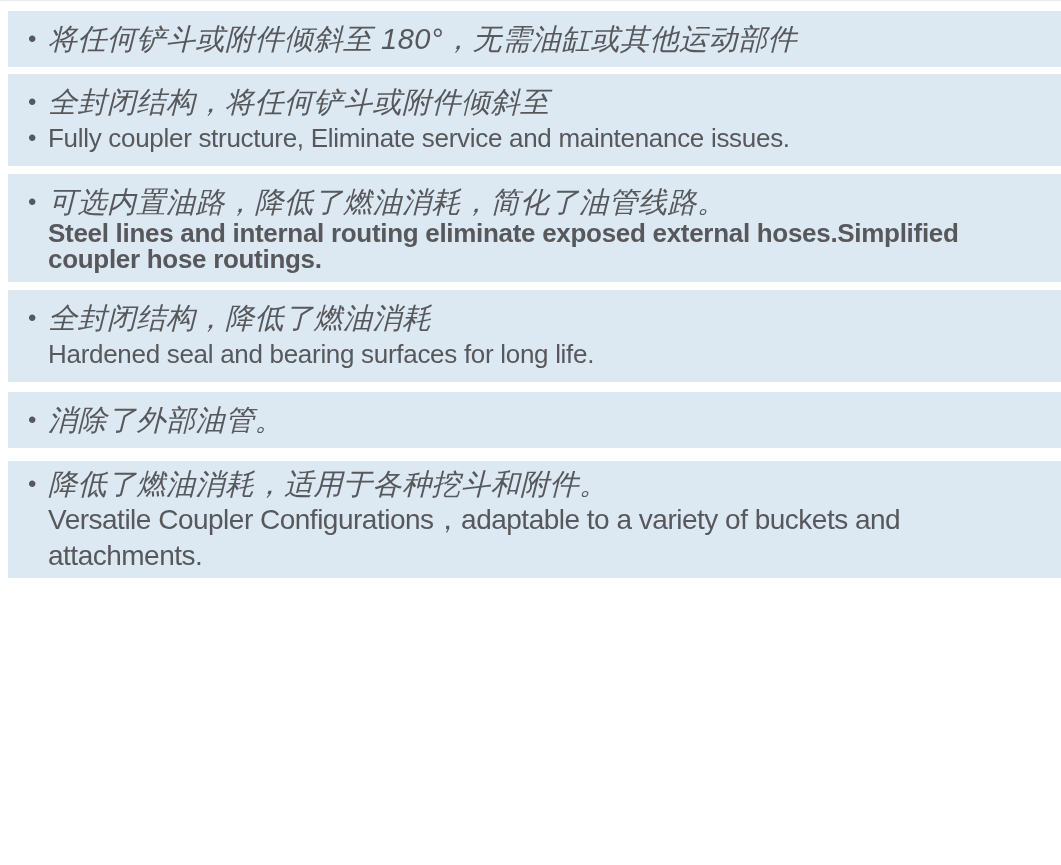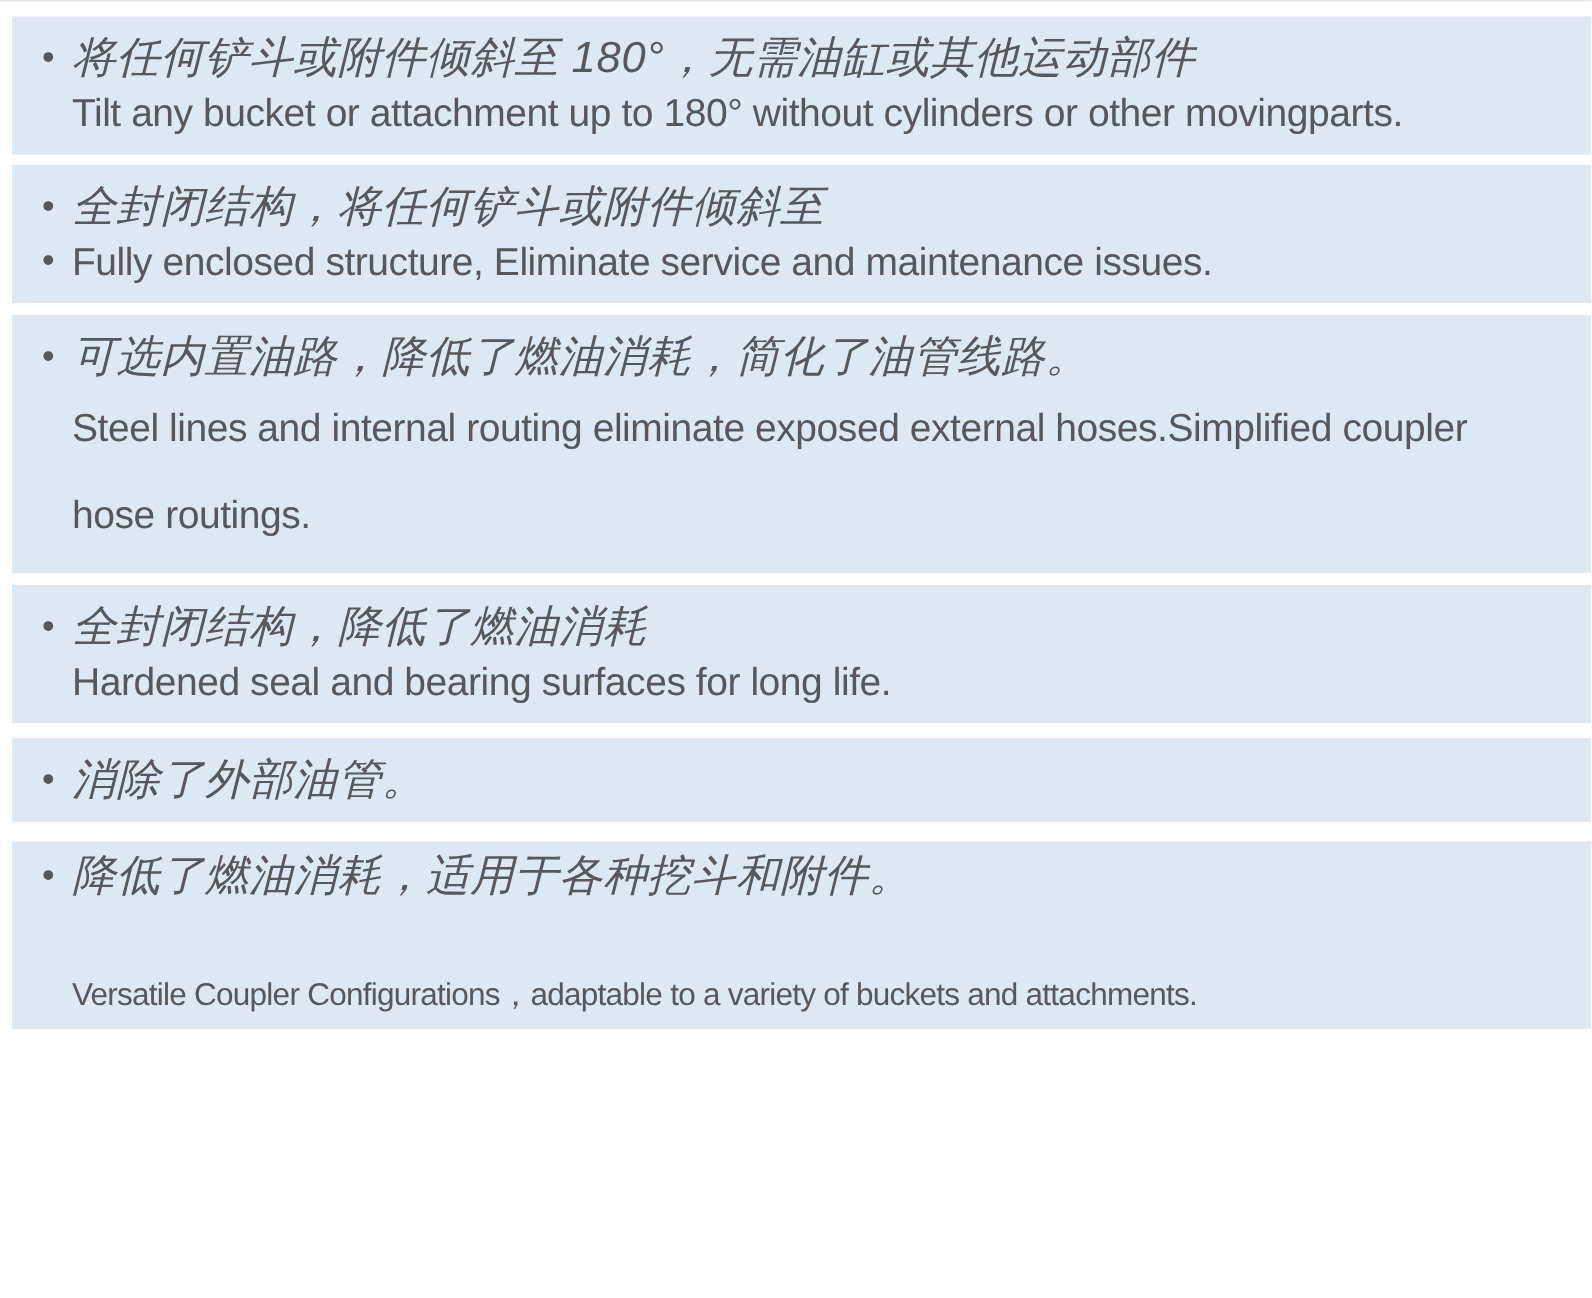--- a/index.html
+++ b/index.html
@@ -30,66 +30,62 @@
   .feature-box:nth-child(3) { margin-bottom: 8px; line-height: 34px; }
   .feature-box:nth-child(4) { margin-bottom: 10px; }
   .feature-box:nth-child(5) { margin-bottom: 13px; }
   .feature-box:nth-child(6) { padding-top: 5px; padding-bottom: 4px; }
   .line {
     display: flex;
     align-items: flex-start;
     line-height: 36px;
   }
   .feature-box:nth-child(3) .line { line-height: 36px; }
-  .feature-box:nth-child(3) .line.en { line-height: 58px; }
+  .feature-box:nth-child(3) .line.en { line-height: 26px; font-weight: bold; }
   .bullet {
     flex: 0 0 20px;
     width: 20px;
     font-size: 24px;
     line-height: inherit;
   }
   .txt {
     flex: 1 1 auto;
   }
   .line.zh .txt {
     font-size: 29px;
     letter-spacing: 0.5px;
     font-style: italic;
   }
   .line.en .txt {
     font-size: 26px;
     letter-spacing: -0.3px;
   }
   .feature-box:nth-child(3) .line.en .txt { max-width: 945px; }
-  .feature-box:nth-child(6) .line.en .txt { font-size: 21px; letter-spacing: -0.5px; margin-top: 44px; }
+  .feature-box:nth-child(6) .line.en .txt { font-size: 28px; letter-spacing: -0.5px; }
 </style>
 </head>
 <body>
 
 <div class="feature-list">
 
   <section class="feature-box">
     <div class="line zh">
       <span class="bullet">•</span>
       <span class="txt">将任何铲斗或附件倾斜至 180°，无需油缸或其他运动部件</span>
     </div>
-    <div class="line en">
-      <span class="bullet"></span>
-      <span class="txt">Tilt any bucket or attachment up to 180° without cylinders or other movingparts.</span>
-    </div>
   </section>
 
   <section class="feature-box">
     <div class="line zh">
       <span class="bullet">•</span>
       <span class="txt">全封闭结构，将任何铲斗或附件倾斜至</span>
     </div>
     <div class="line en">
       <span class="bullet">•</span>
-      <span class="txt">Fully enclosed structure, Eliminate service and maintenance issues.</span>
+      <span class="txt">Fully coupler structure, Eliminate service and maintenance issues.</span>
     </div>
   </section>
 
   <section class="feature-box">
     <div class="line zh">
       <span class="bullet">•</span>
       <span class="txt">可选内置油路，降低了燃油消耗，简化了油管线路。</span>
     </div>
     <div class="line en">
       <span class="bullet"></span>

